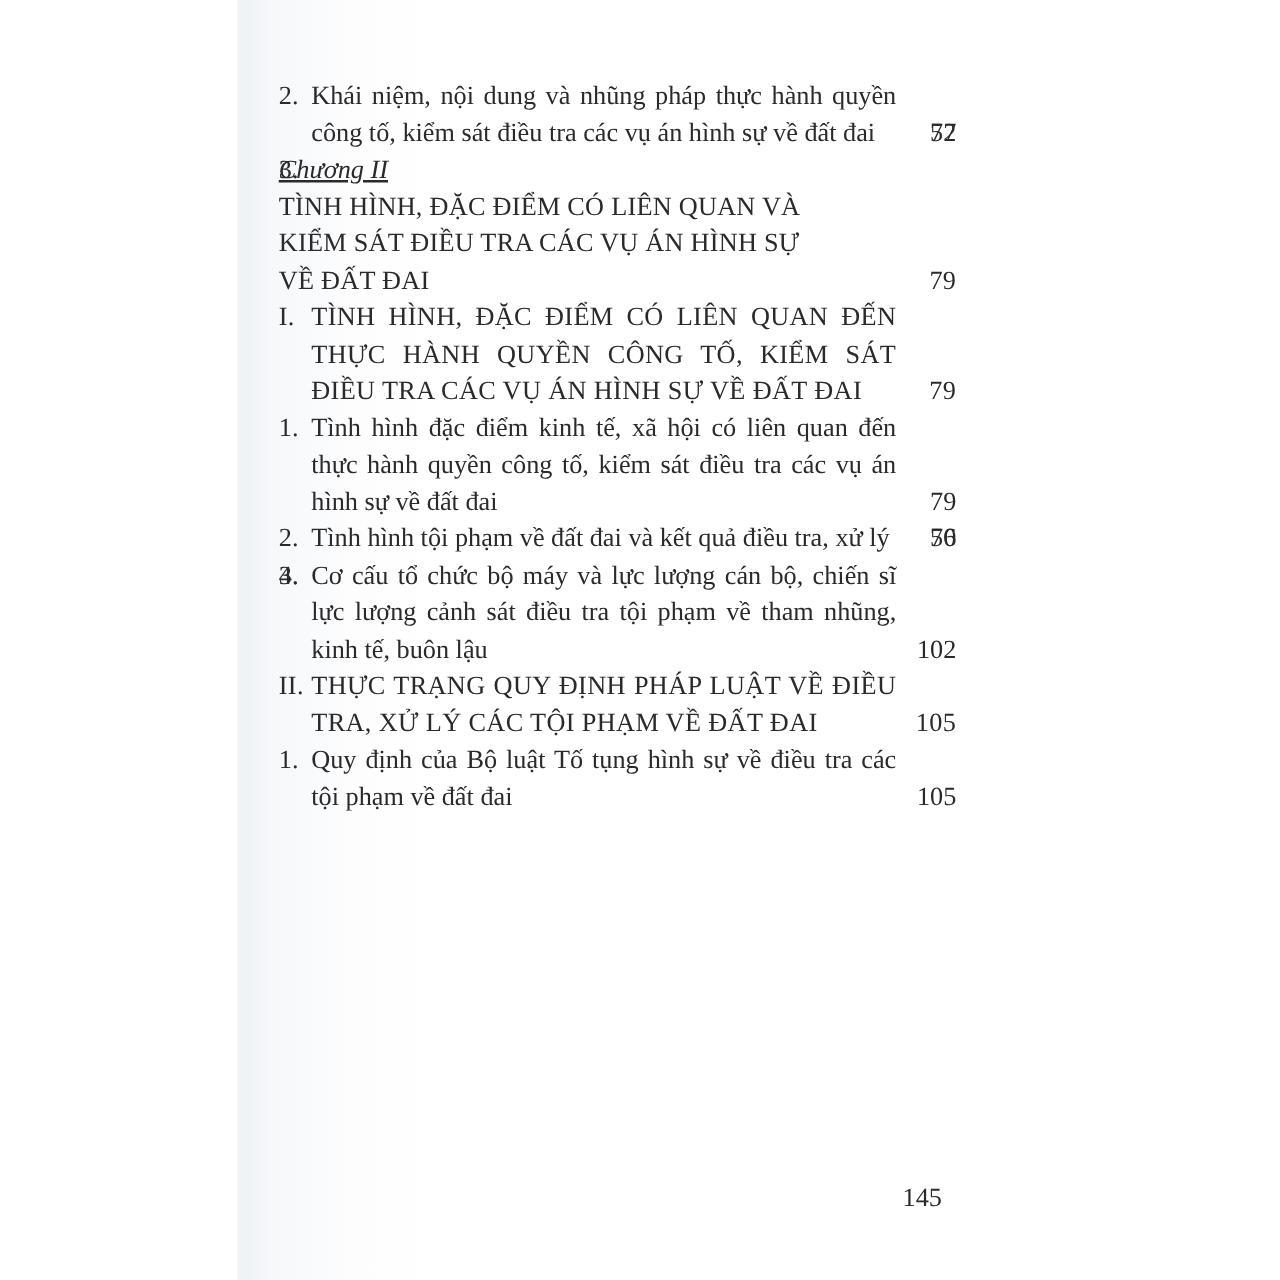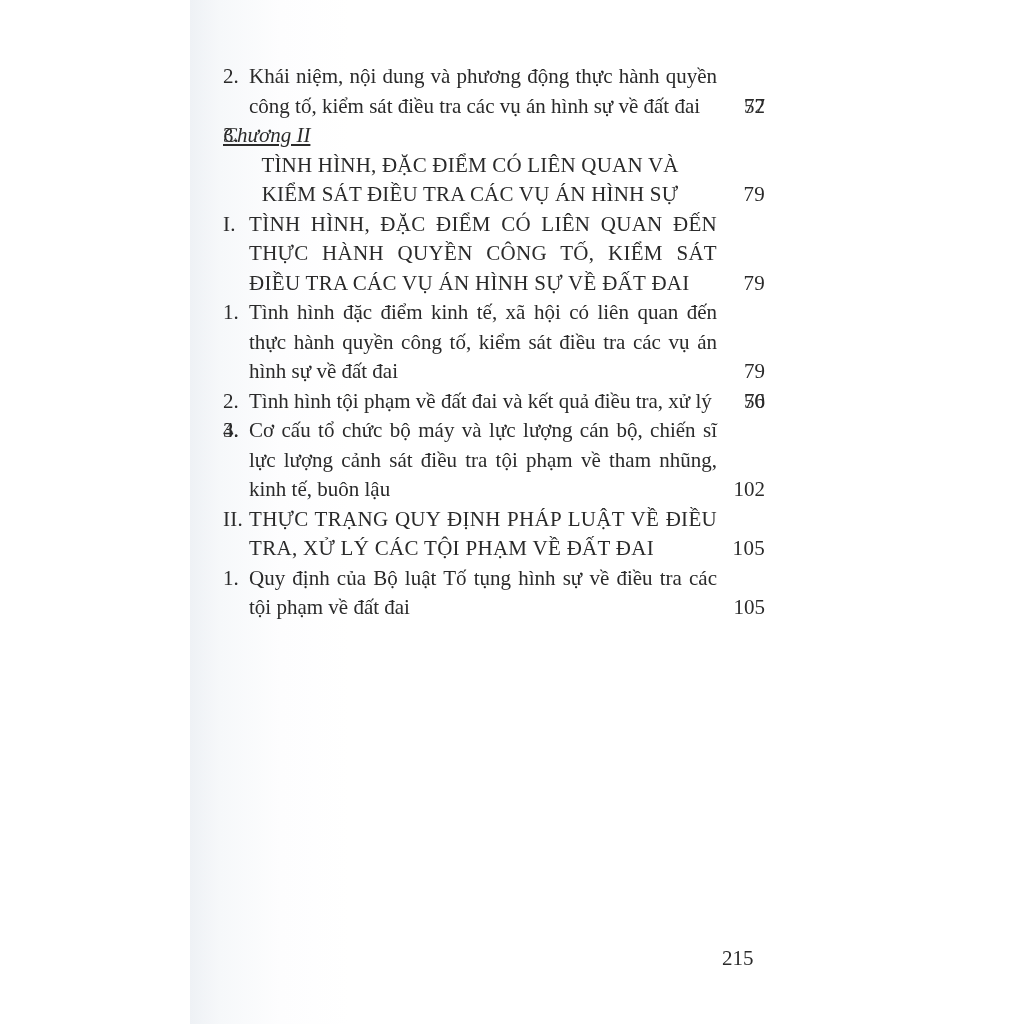--- a/index.html
+++ b/index.html
@@ -59,21 +59,20 @@
       letter-spacing: 0.3px;
     }
     .chapter-label {
       text-align: left;
       font-style: italic;
       padding-right: 48px;
       text-decoration: underline;
     }
     .chapter-title {
       position: relative;
-      text-align: center;
       padding-right: 48px;
       letter-spacing: 0.2px;
     }
     .chapter-title .page-ref {
       position: absolute;
       right: 0;
       bottom: 0;
     }
     .chapter-title .line { display: block; }
     .page-number {
@@ -88,34 +87,35 @@
 </head>
 <body>
 
 <div class="canvas">
   <div class="page"></div>
 
   <div class="toc">
 
     <div class="entry">
       <span class="num">2.</span>
-      <span class="text">Khái niệm, nội dung và phương động thực hành quyền công tố, kiểm sát điều tra các vụ án hình sự về đất đai</span>
+      <span class="text">Khái niệm, nội dung và nhũng pháp thực hành quyền công tố, kiểm sát điều tra các vụ án hình sự về đất đai</span>
       <span class="page-ref">57</span>
     </div>
 
     <div class="entry">
       <span class="num">3.</span>
       <span class="page-ref">72</span>
     </div>
 
     <div class="chapter-label">Chương II</div>
 
     <div class="chapter-title">
       <span class="line">TÌNH HÌNH, ĐẶC ĐIỂM CÓ LIÊN QUAN VÀ</span>
       <span class="line">KIỂM SÁT ĐIỀU TRA CÁC VỤ ÁN HÌNH SỰ</span>
+      <span class="line">VỀ ĐẤT ĐAI</span>
       <span class="page-ref">79</span>
     </div>
 
     <div class="entry section">
       <span class="num">I.</span>
       <span class="text">TÌNH HÌNH, ĐẶC ĐIỂM CÓ LIÊN QUAN ĐẾN THỰC HÀNH QUYỀN CÔNG TỐ, KIỂM SÁT ĐIỀU TRA CÁC VỤ ÁN HÌNH SỰ VỀ ĐẤT ĐAI</span>
       <span class="page-ref">79</span>
     </div>
 
     <div class="entry">
@@ -148,14 +148,14 @@
     </div>
 
     <div class="entry">
       <span class="num">1.</span>
       <span class="text">Quy định của Bộ luật Tố tụng hình sự về điều tra các tội phạm về đất đai</span>
       <span class="page-ref">105</span>
     </div>
 
   </div>
 
-  <div class="page-number">215</div>
+  <div class="page-number">145</div>
 </div>
 
 </body></html>

